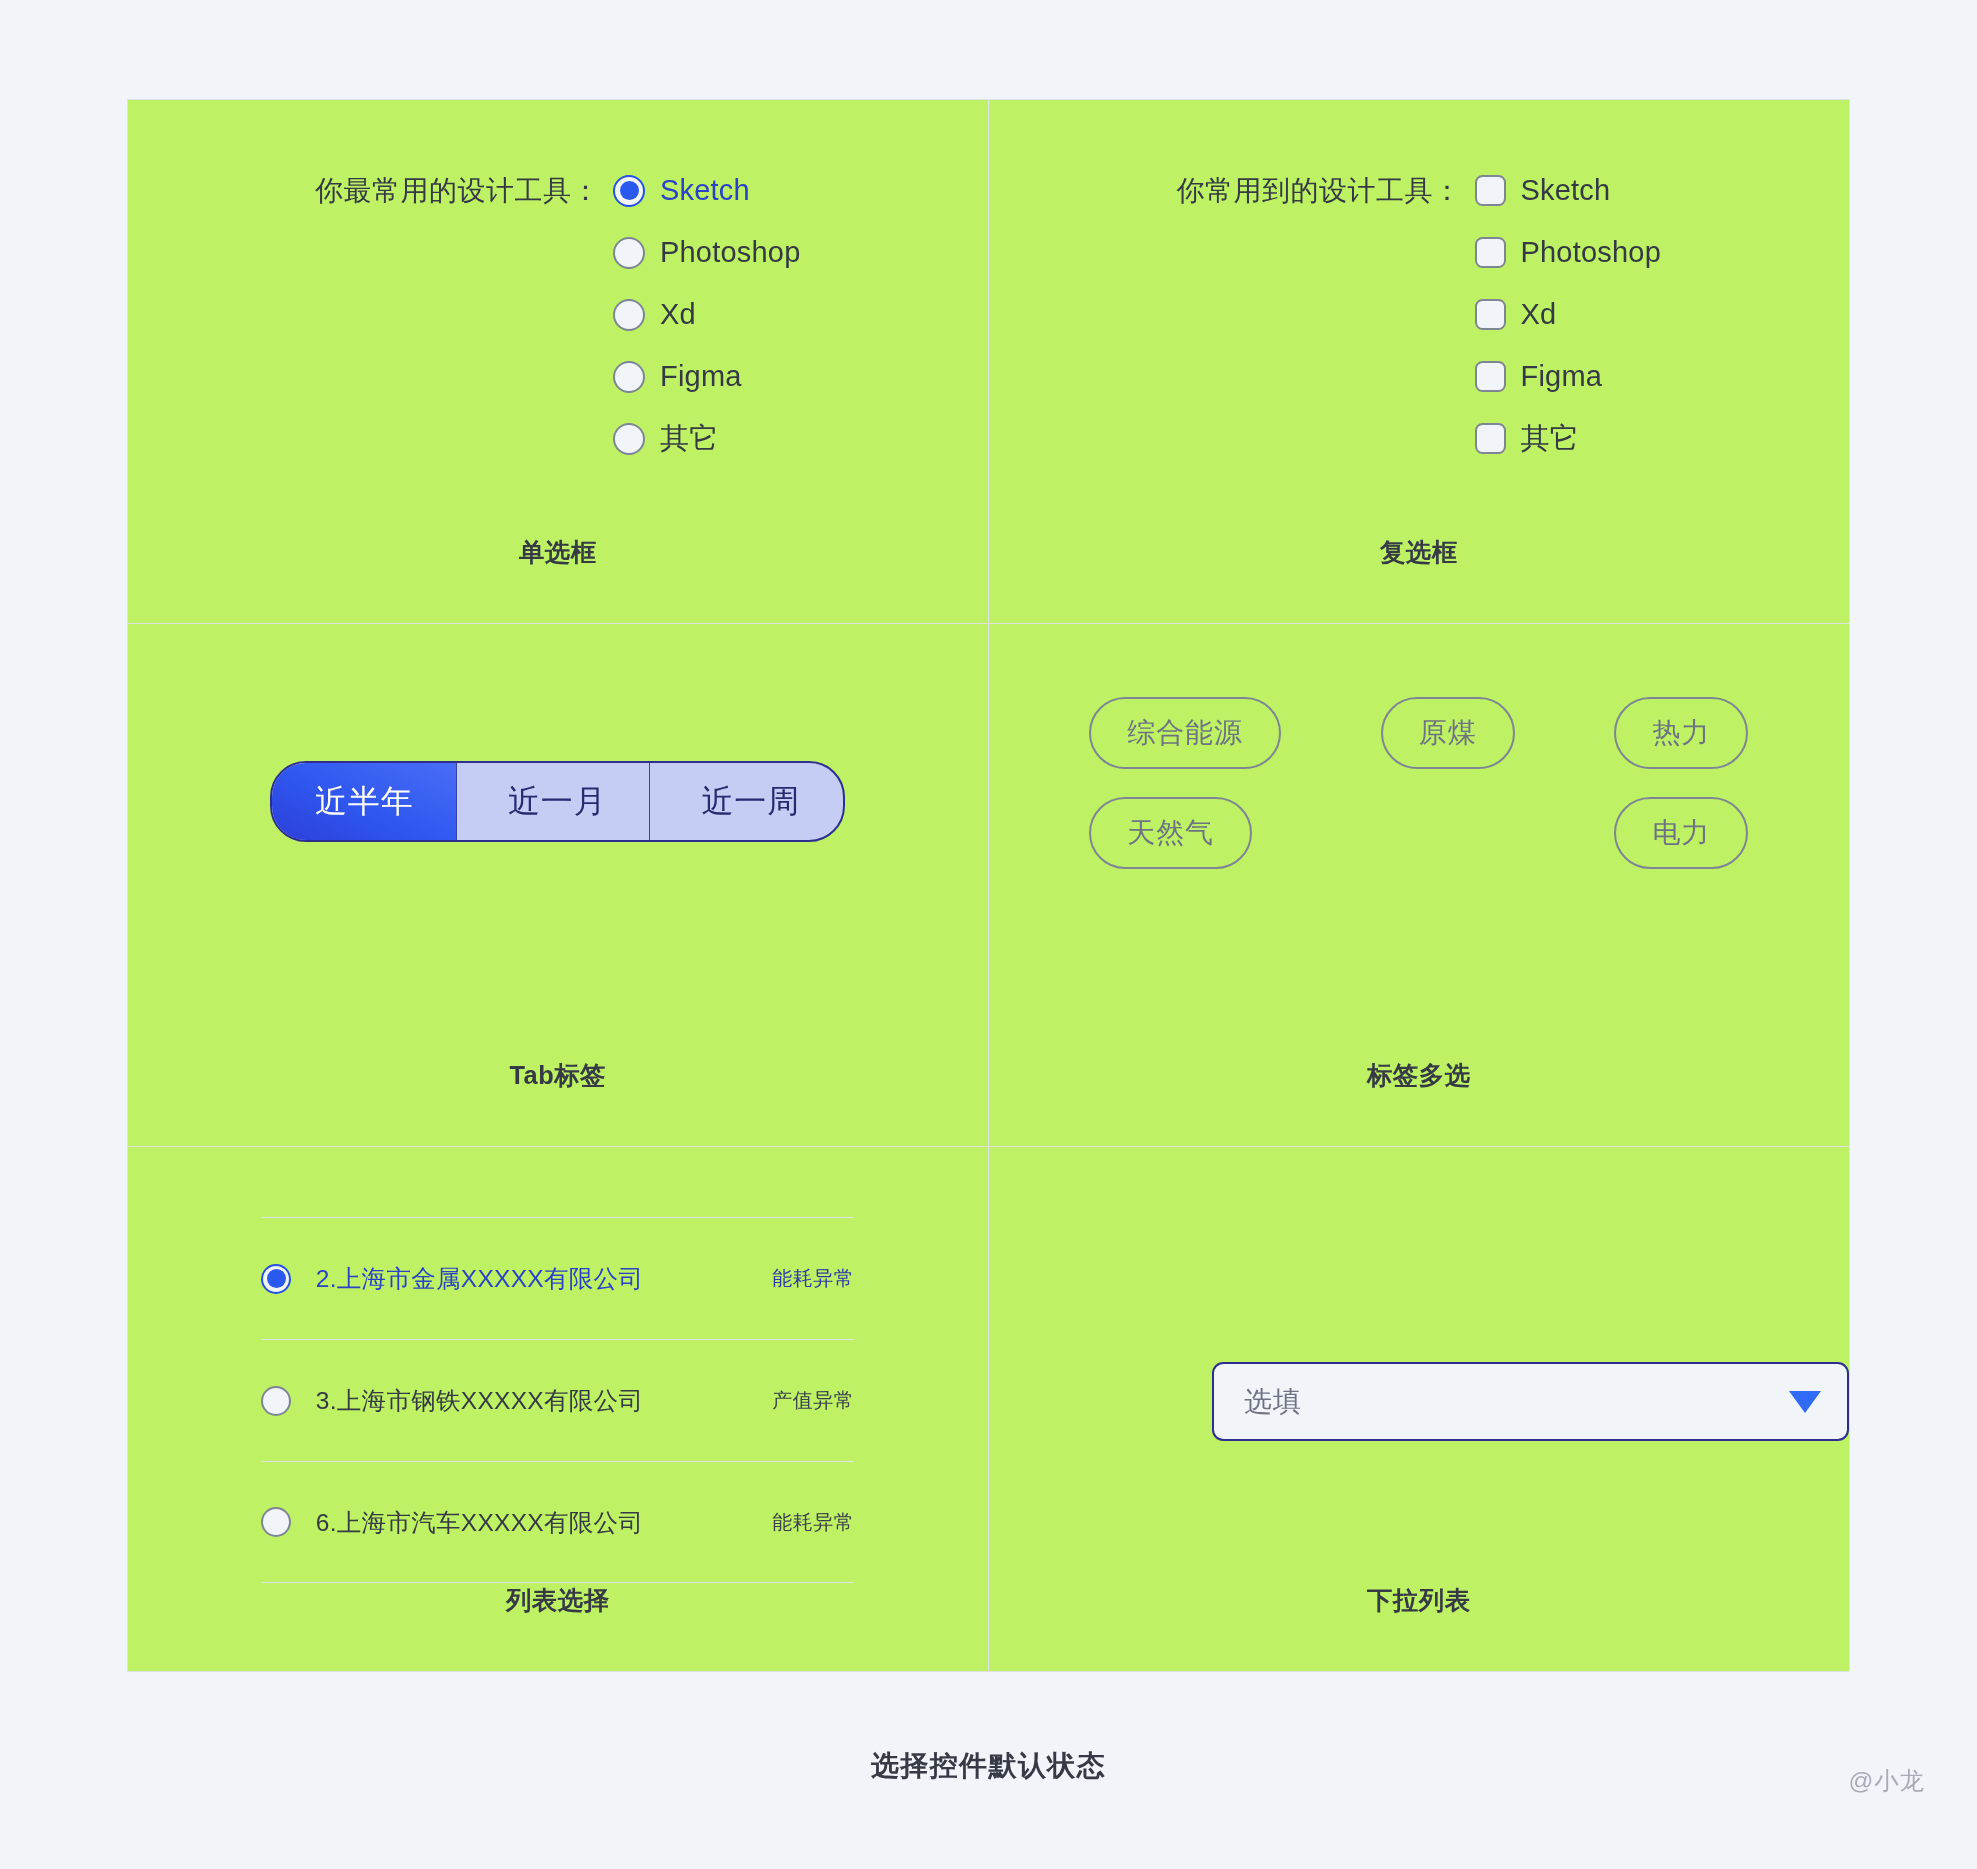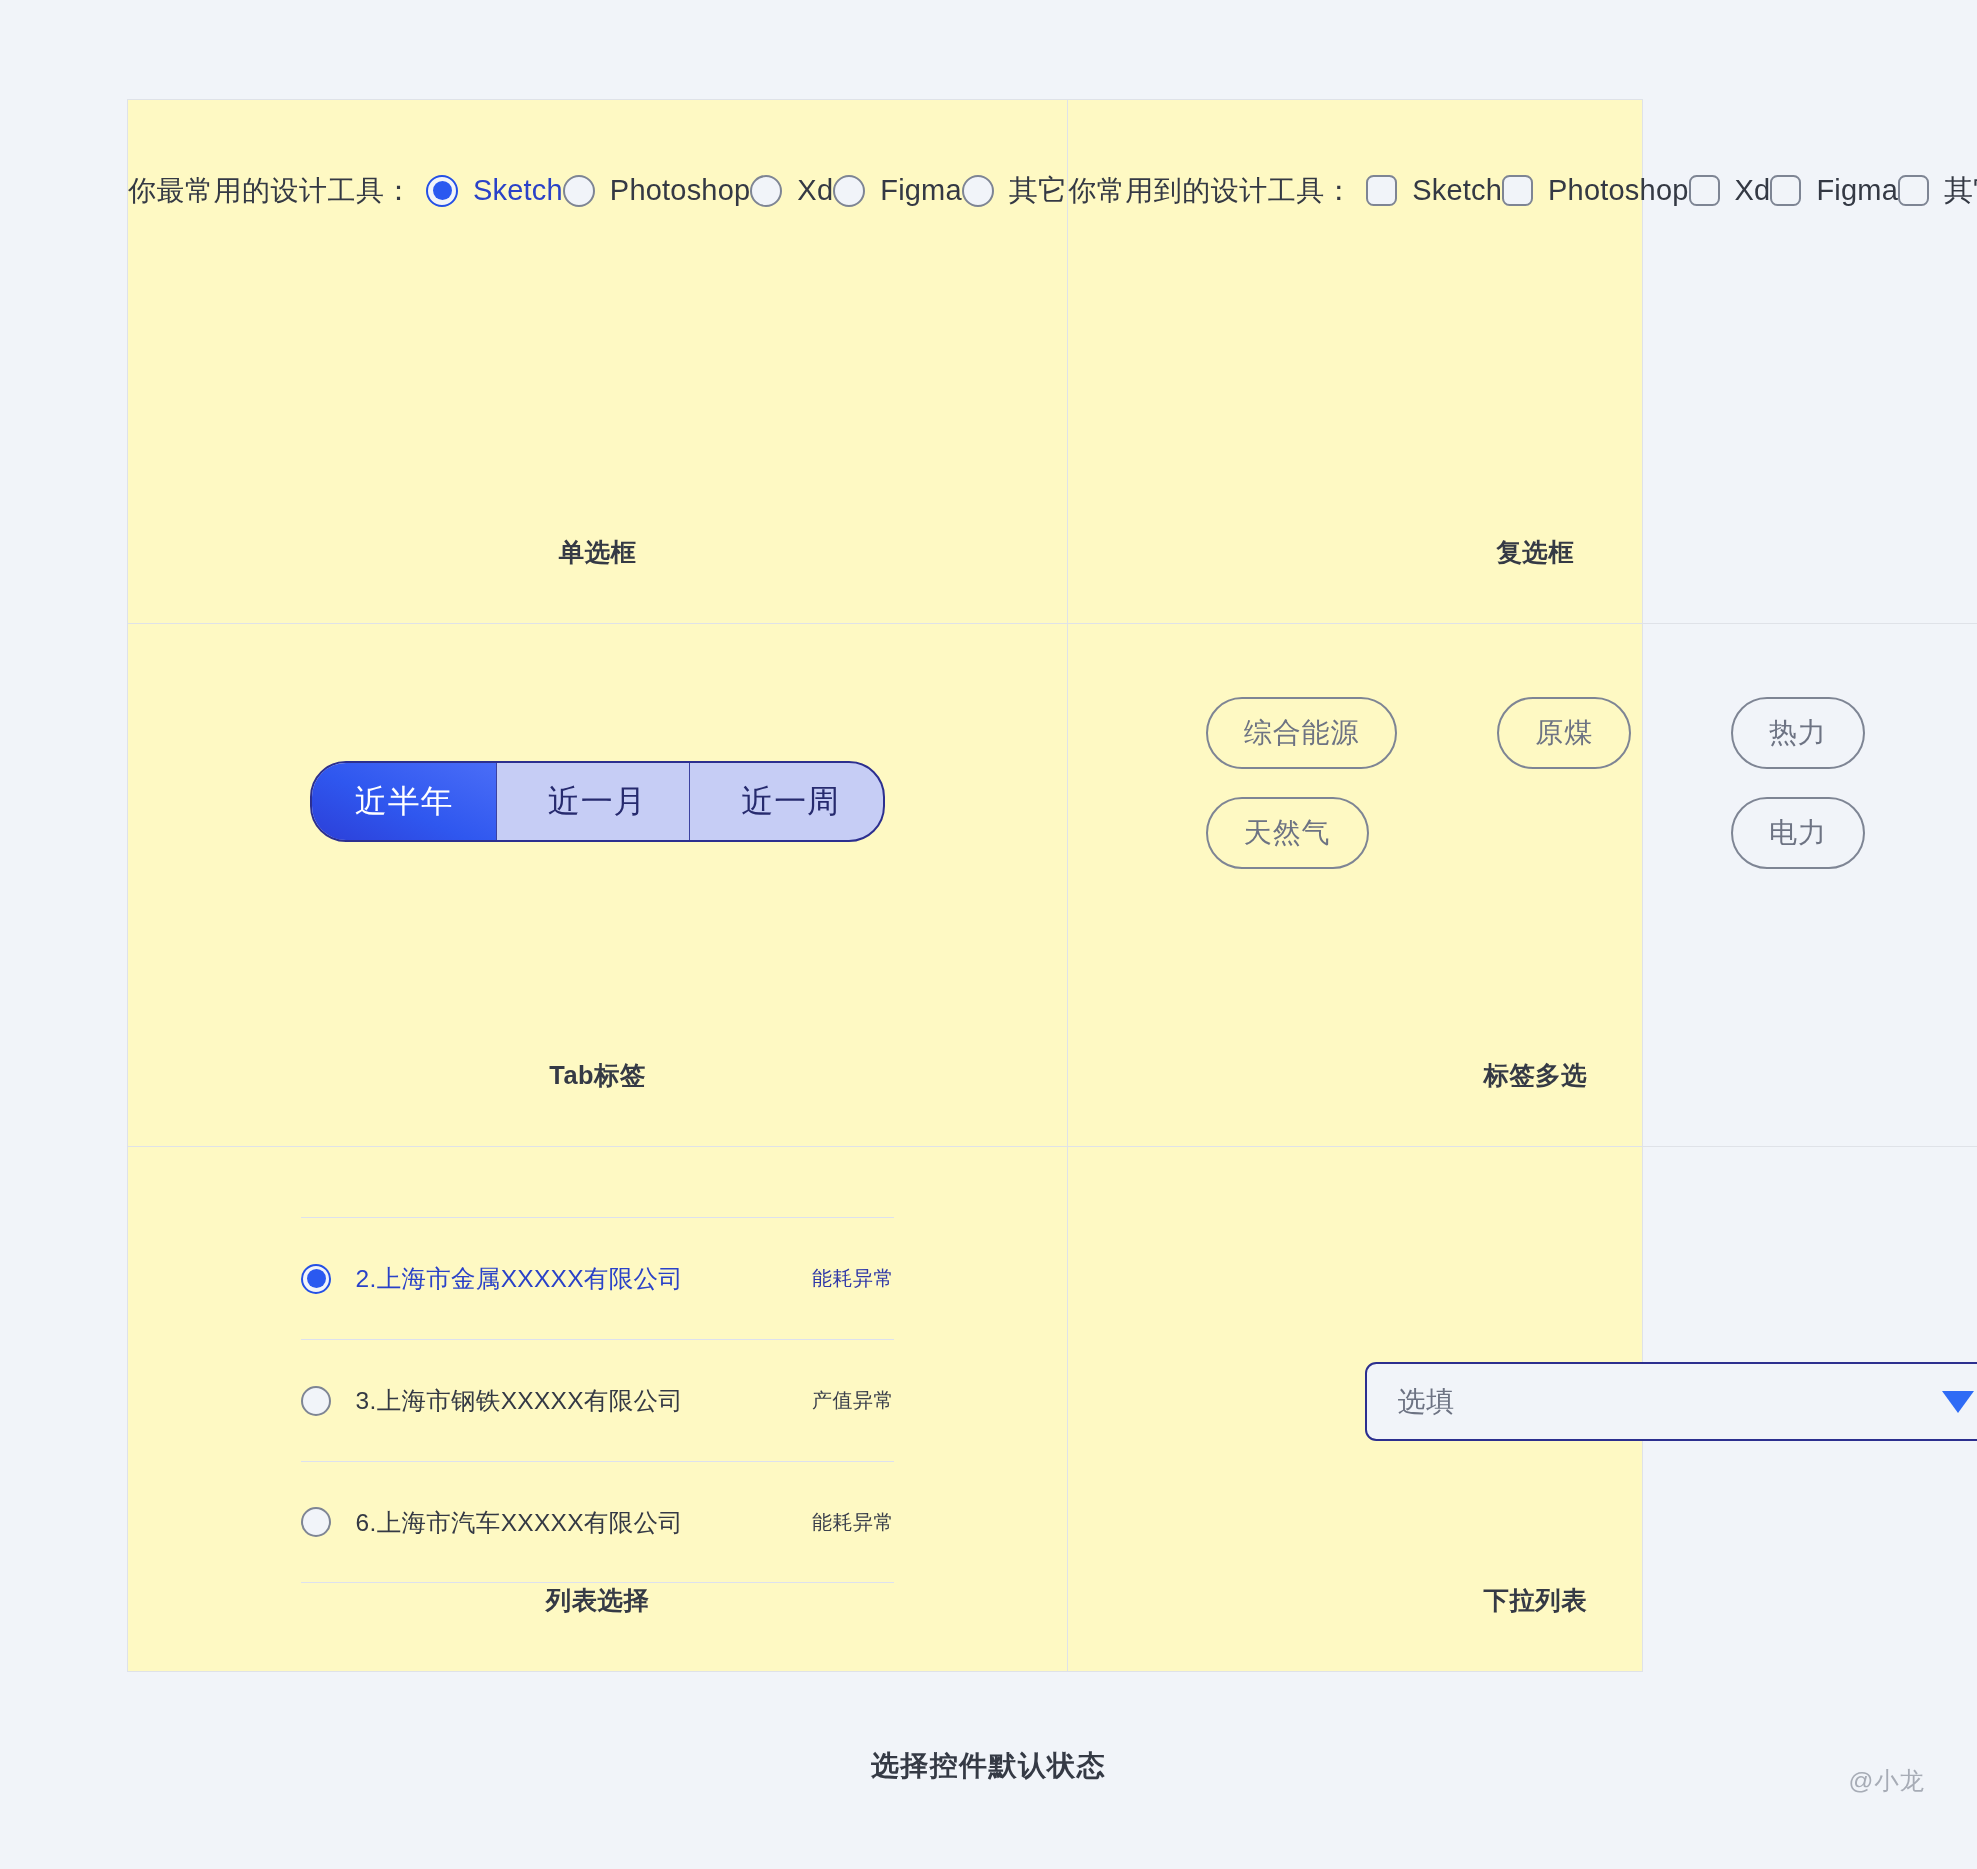--- a/index.html
+++ b/index.html
@@ -20,28 +20,28 @@
     width: 1977px;
     height: 1869px;
     overflow: hidden;
   }
 
   
   .grid {
     position: absolute;
     left: 127px;
     top: 99px;
-    width: 1516px;
+    width: 1723px;
     height: 1573px;
     border: 1.9px solid #dfe2e8;
     box-sizing: border-box;
     display: grid;
     grid-template-columns: 1fr 1fr;
     grid-template-rows: 1fr 1fr 1fr;
-    background: #fef9c3;
+    background: #bef264;
   }
   .cell {
     position: relative;
     box-sizing: border-box;
     border-right: 1.9px solid #dfe2e8;
     border-bottom: 1.9px solid #dfe2e8;
     display: flex;
     flex-direction: column;
     align-items: center;
   }
@@ -70,21 +70,21 @@
     padding-top: 68px;
   }
   .opt-label {
     font-size: 28px;
     color: #343944;
     line-height: 45px;
     white-space: nowrap;
     margin-right: 13px;
     letter-spacing: 0.5px;
   }
-  .opt-list { display: flex; flex-direction: row; }
+  .opt-list { display: flex; flex-direction: column; }
   .opt-row {
     display: flex;
     align-items: center;
     height: 45px;
     margin-bottom: 17px;
   }
   .opt-row:last-child { margin-bottom: 0; }
 
   .radio {
     width: 32px; height: 32px;

